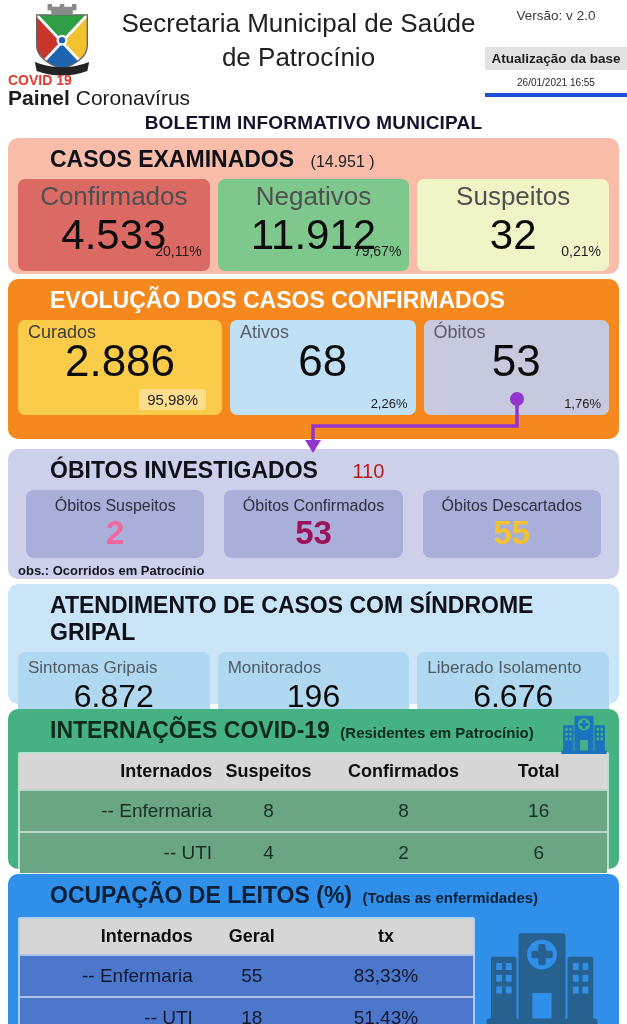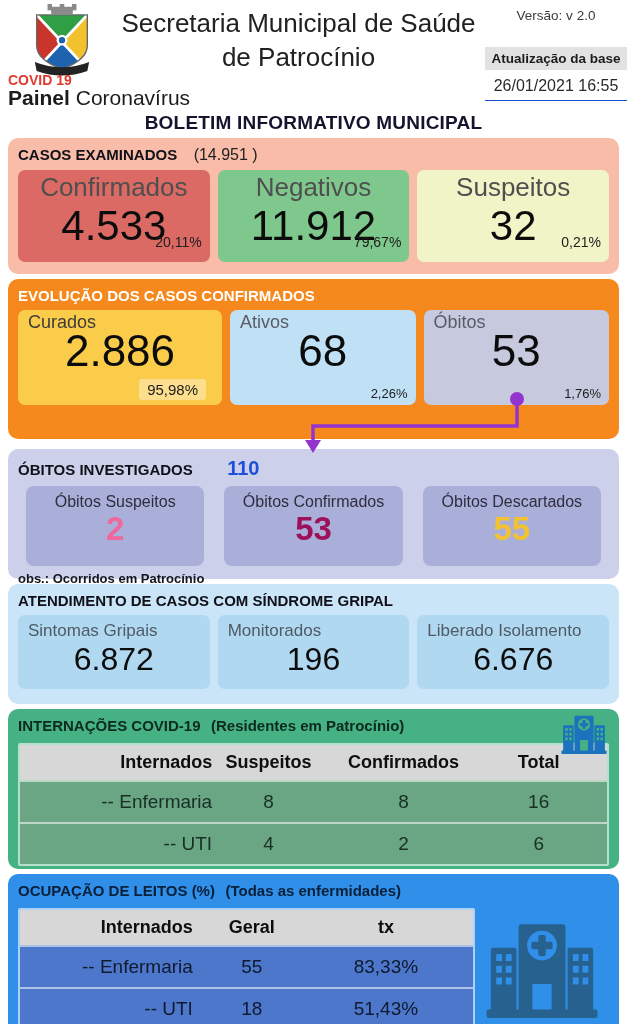--- a/index.html
+++ b/index.html
@@ -10,28 +10,28 @@
   
   .hdr { position:relative; height:106px; background:#fff; }
   .logo { position:absolute; left:16px; top:4px; width:92px; height:72px; }
   .covid-label { position:absolute; left:8px; top:72px; font-size:14px; font-weight:bold; color:var(--covid_red,#E03A2F); }
   .panel-title { position:absolute; left:8px; top:86px; font-size:21px; color:#1c1c1c; }
   .panel-title b { font-weight:bold; }
   .main-title { position:absolute; left:118px; right:148px; top:6px; text-align:center; font-size:26px; line-height:34px; color:#212121; }
   .hdr-right { position:absolute; right:0; top:8px; width:142px; text-align:center; }
   .version { font-size:13.5px; color:#3a3a3a; }
   .upd-badge { margin-top:24px; background:var(--badge_grey,#E2E2E2); font-weight:bold; font-size:13.5px; color:#1c1c1c; padding:4px 0; }
-  .upd-value { font-size:16px; color:#2a2a2a; padding:7px 0 5px; border-bottom:1px solid #1d4ed8; }
+  .upd-value { font-size:10px; color:#2a2a2a; padding:7px 0 5px; border-bottom:4px solid #1d4ed8; }
 
   
   .boletim { margin-top:6px; text-align:center; font-size:19px; font-weight:bold; color:#14142e; letter-spacing:.2px; }
 
   
   .sec { margin:5px 8px 0; border-radius:10px; padding:8px 10px; position:relative; }
-  .sec-title { font-size:15px; font-weight:bold; color:#101018; }
+  .sec-title { font-size:23px; font-weight:bold; color:#101018;margin-left:32px; }
   .cards { display:flex; gap:8px; margin-top:6px; }
   .card { position:relative; border-radius:7px; flex:1; }
   .card-pct { position:absolute; right:8px; bottom:12px; font-size:14px; color:#1c1c1c; }
 
   
   .sec-exam { height:136px; margin-top:4px; background:var(--salmon_bg,#F8BCA8); }
   .sec-exam .sec-total { font-size:16px; color:#222; margin-left:12px; font-weight:normal; }
   .sec-exam .card { height:92px; text-align:center; }
   .card-red   { background:var(--red_card,#DB6A64); }
   .card-green { background:var(--green_card,#7FC88D); }
@@ -50,23 +50,23 @@
   .card-gold .evol-label { color:#3c3c3c; }
   .evol-value { font-size:44px; line-height:44px; text-align:center; color:#0c0c0c; margin-top:-4px; }
   .chip { position:absolute; right:16px; bottom:5px; background:var(--gold_chip,#FCDE8C); padding:2px 8px; border-radius:3px; font-size:15px; color:#1c1c1c; }
   .small-pct { position:absolute; right:8px; bottom:4px; font-size:13px; color:#1c1c1c; }
 
   
   .connector { position:absolute; left:300px; top:390px; width:240px; height:70px; z-index:5; pointer-events:none; }
 
   
   .sec-obit { height:130px; margin-top:10px; background:var(--lavender_bg,#CCD0EA); }
-  .sec-obit .sec-total { font-size:20px; color:#1d4ed8; margin-left:30px; font-weight:bold; }
+  .sec-obit .sec-total { font-size:20px; color:#b91c1c; margin-left:30px; font-weight:normal; }
   .sec-obit .cards { margin:6px 8px 0; gap:20px; }
-  .sec-obit .card { height:80px; background:var(--lavender_inner,#A9AFD9); border-radius:8px; text-align:center; }
+  .sec-obit .card { height:68px; background:var(--lavender_inner,#A9AFD9); border-radius:8px; text-align:center; }
   .obit-label { font-size:16px; color:#2e2e3e; margin-top:7px; }
   .obit-value { font-size:33px; line-height:36px; font-weight:bold; }
   .val-pink    { color:var(--pink_value,#F0679E); }
   .val-magenta { color:var(--magenta_value,#9C1159); }
   .val-gold    { color:var(--gold_value,#F2C233); }
   .obit-note { margin-top:5px; font-size:13px; font-weight:bold; color:#15151f; }
 
   
   .sec-sind { height:120px; background:var(--lightblue_bg,#C9E5F7); }
   .sec-sind .card { height:74px; background:var(--lightblue_card,#B0D8F1); }

